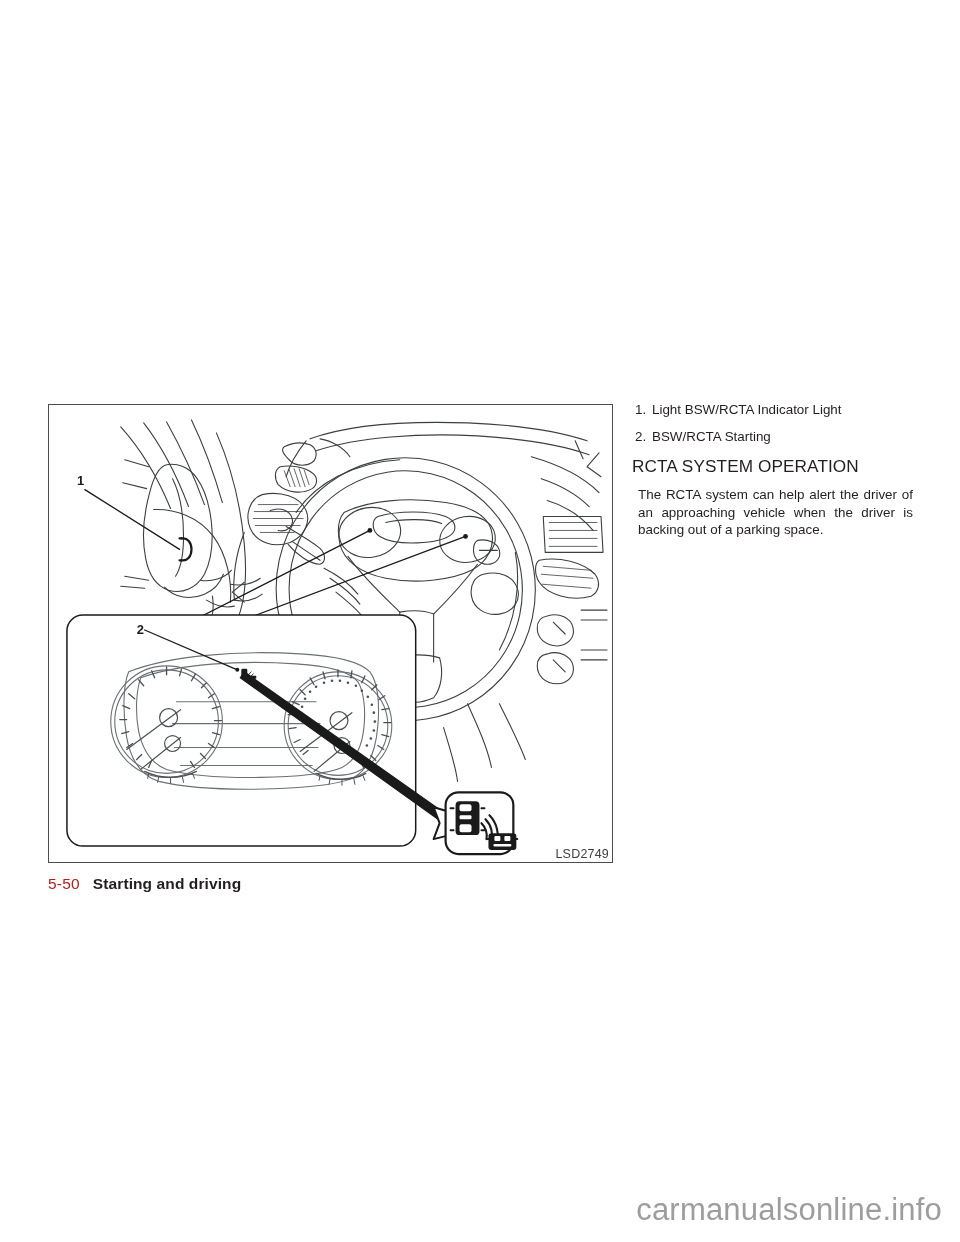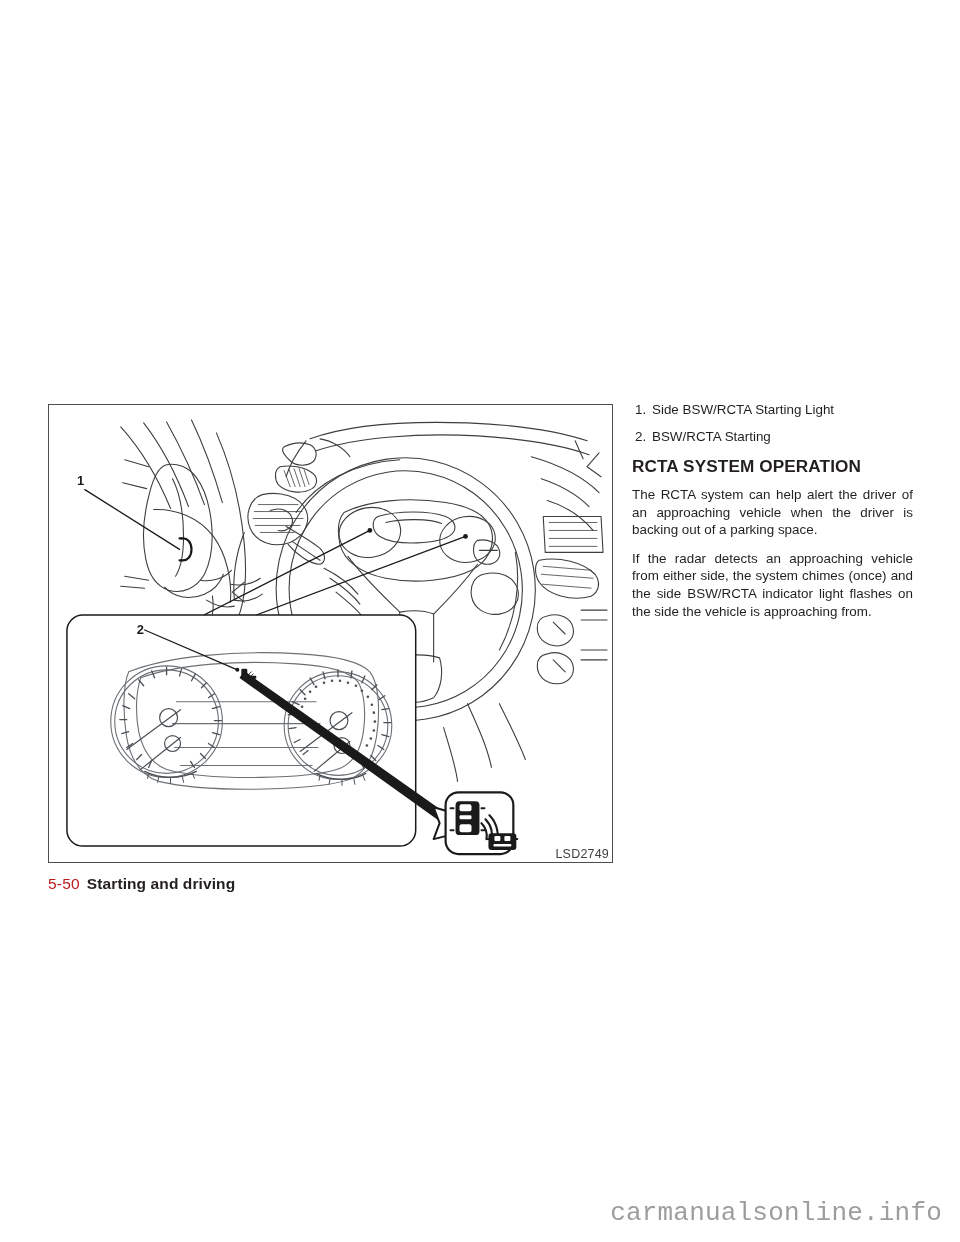--- a/index.html
+++ b/index.html
@@ -63,21 +63,21 @@
     white-space: nowrap;
   }
   #footer .page-no {
     color: #b91c1c;
     font-weight: 400;
     letter-spacing: .2px;
   }
   #footer .section-name {
     font-weight: 700;
     color: #231f20;
-    margin-left: 7px;
+    margin-left: 13px;
     letter-spacing: .1px;
   }
 
   
   #text-column {
     position: absolute;
     left: 632px;
     top: 400px;
     width: 281px;
   }
@@ -95,46 +95,46 @@
     position: relative;
     letter-spacing: 0px;
   }
   ol.callout-list li .num {
     position: absolute;
     left: 3px;
     top: 0;
   }
   h2.section-heading {
     font-size: 17.2px;
-    font-weight: 700;
+    font-weight: 400;
     line-height: 22px;
     margin: 8px 0 9px 0;
     color: #231f20;
     letter-spacing: .1px;
   }
   p.body-text {
     font-size: 13.4px;
     line-height: 17.6px;
-    margin: 0 0 11px 0;
+    margin: 0 0 11px 6px;
     color: #231f20;
     text-align: justify;
     text-justify: inter-word;
     hyphens: none;
   }
   p.body-text:last-child { margin-bottom: 0; }
 
   
   #watermark {
     position: absolute;
     right: 18px;
     bottom: 14px;
-    font-size: 26px;
+    font-size: 31px;
     color: #9d9d9d;
     letter-spacing: .2px;
-    font-family: Liberation Mono, monospace;
+    font-family: Liberation Sans, sans-serif;
   }
 </style>
 </head>
 <body>
 
 <div id="page">
 
   <div id="figure-frame">
 
     <svg id="figure-svg" viewBox="0 0 565 459" preserveAspectRatio="none">
@@ -491,28 +491,27 @@
   </div>
 
   <div id="footer">
     <span class="page-no">5-50</span><span class="section-name">Starting and driving</span>
   </div>
 
   <div id="text-column">
 
     <ol class="callout-list">
       <li>
-        <span class="num">1.</span><span>Side BSW/RCTA Starting Light</span>
+        <span class="num">1.</span><span>Light BSW/RCTA Indicator Light</span>
       </li>
       <li>
         <span class="num">2.</span><span>BSW/RCTA Starting</span>
       </li>
     </ol>
 
     <h2 class="section-heading">RCTA SYSTEM OPERATION</h2>
 
     <p class="body-text">The RCTA system can help alert the driver of an approaching vehicle when the driver is backing out of a parking space.</p>
-    <p class="body-text">If the radar detects an approaching vehicle from either side, the system chimes (once) and the side BSW/RCTA indicator light flashes on the side the vehicle is approaching from.</p>
   </div>
 
   <div id="watermark">carmanualsonline.info</div>
 
 </div>
 
 </body></html>

